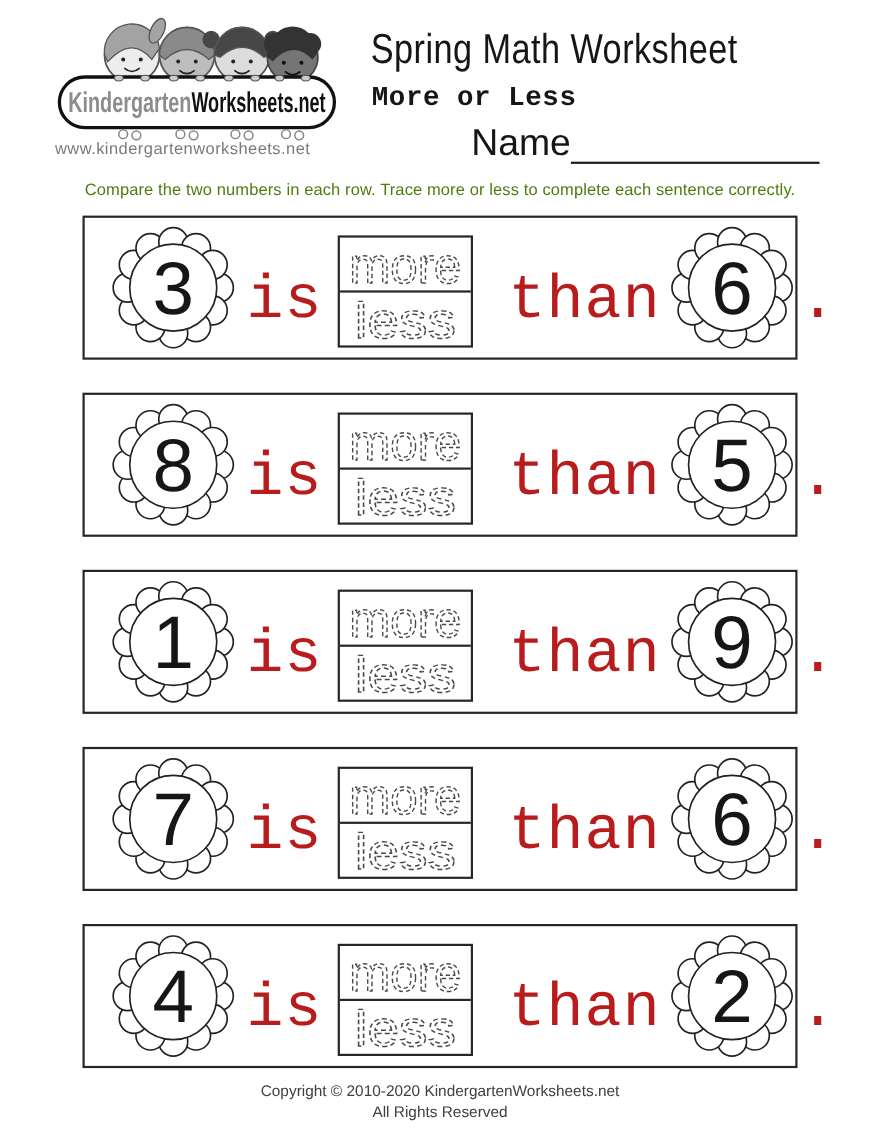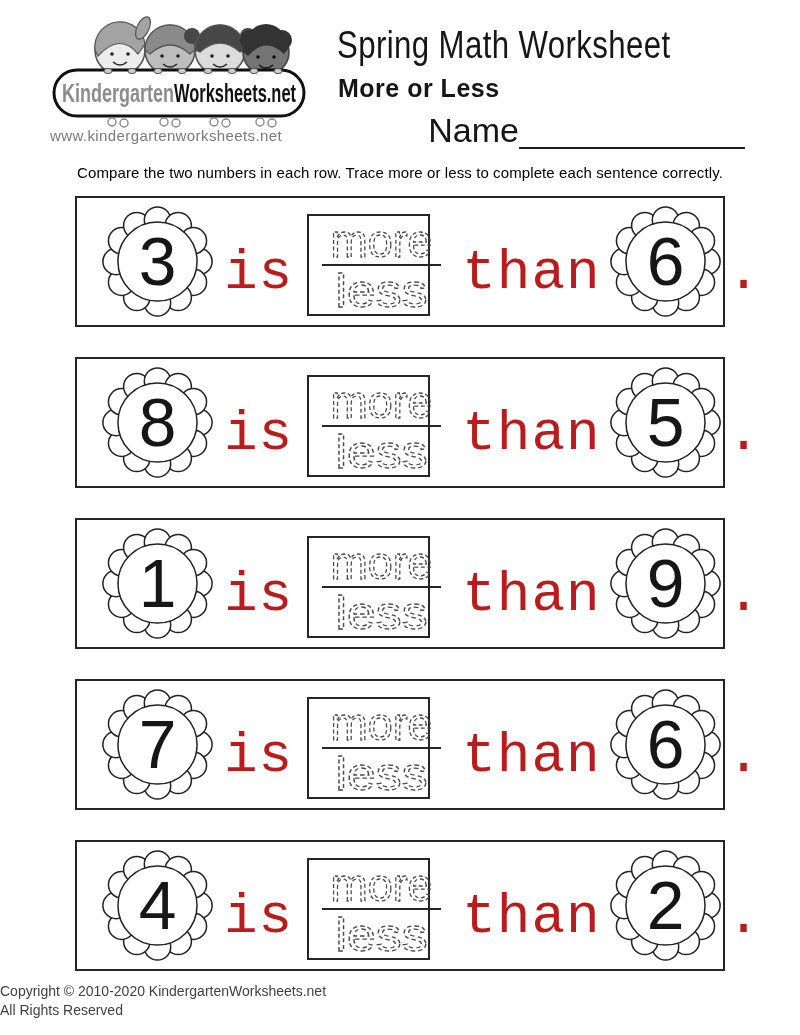--- a/index.html
+++ b/index.html
@@ -17,28 +17,29 @@
     position:absolute;left:50px;top:127px;width:258px;
     font-size:15px;color:#7a7a7a;letter-spacing:.4px;
   }
   .title{
     position:absolute;left:337px;top:24px;margin:0;font-size:38px;font-weight:normal;
     transform:scaleX(.82);transform-origin:left top;white-space:nowrap;letter-spacing:.5px;
   }
   .subtitle{
     position:absolute;left:338px;top:74px;margin:0;font-size:25px;font-weight:bold;
     letter-spacing:.5px;
+    font-family:Liberation Mono, monospace;
   }
   .name-row{position:absolute;top:112px;right:55px;display:flex;align-items:flex-end;}
   .name-label{font-size:34px;line-height:1.1;}
   .name-underline{display:inline-block;width:226px;height:32px;border-bottom:2px solid #1c1c1c;}
 
   
   .instructions{
-    margin:6px 0 0 0;text-align:center;font-size:15px;color:#000000;letter-spacing:.1px;
+    margin:6px 0 0 0;text-align:center;font-size:15px;color:#4d7c0f;letter-spacing:.1px;
   }
 
   
   .rows{width:650px;margin:15px auto 0 auto;}
   .row-box{
     box-sizing:border-box;height:131px;border:2px solid #262626;background:#fff;
     display:flex;align-items:center;padding-left:8px;margin-bottom:30px;
   }
   .row-box:last-child{margin-bottom:0;}
   .flower{width:113px;height:113px;flex:0 0 auto;}
@@ -50,32 +51,32 @@
   }
   .word{
     font-size:56px;line-height:1;position:relative;top:11px;color:#b91c1c;
     letter-spacing:1px;white-space:nowrap;font-family:Liberation Mono, monospace;
   }
   .word-is{margin-left:10px;}
   .word-than{margin-left:32px;}
   .word-period{margin-left:5px;}
   .trace-box{
     box-sizing:border-box;width:123px;height:102px;border:2px solid #262626;
-    margin-left:14px;position:relative;top:3px;flex:0 0 auto;background:#fff;padding-left:13px;
+    margin-left:14px;position:relative;top:3px;flex:0 0 auto;background:#fff;
   }
   .trace-cell{display:block;width:119px;height:48px;}
   .trace-cell.bottom{border-top:2px solid #262626;}
   .trace-text{
     font-family:"Liberation Sans",sans-serif;font-size:46px;
     fill:none;stroke:#4a4a4a;stroke-width:1.3;stroke-dasharray:4 2.6;
     text-anchor:middle;
   }
 
   
-  .footer{margin-top:11px;text-align:left;font-size:14px;color:#3f3f3f;line-height:1.35;}
+  .footer{margin-top:11px;text-align:center;font-size:14px;color:#3f3f3f;line-height:1.35;}
 
   .defs-holder{position:absolute;width:0;height:0;overflow:hidden;}
 </style>
 </head>
 <body>
 
 <svg class="defs-holder" aria-hidden="true">
   <defs>
     <g id="flower-shape" stroke="#222222" stroke-width="1.6" fill="#ffffff">
       <circle cx="104" cy="60" r="14"></circle>

